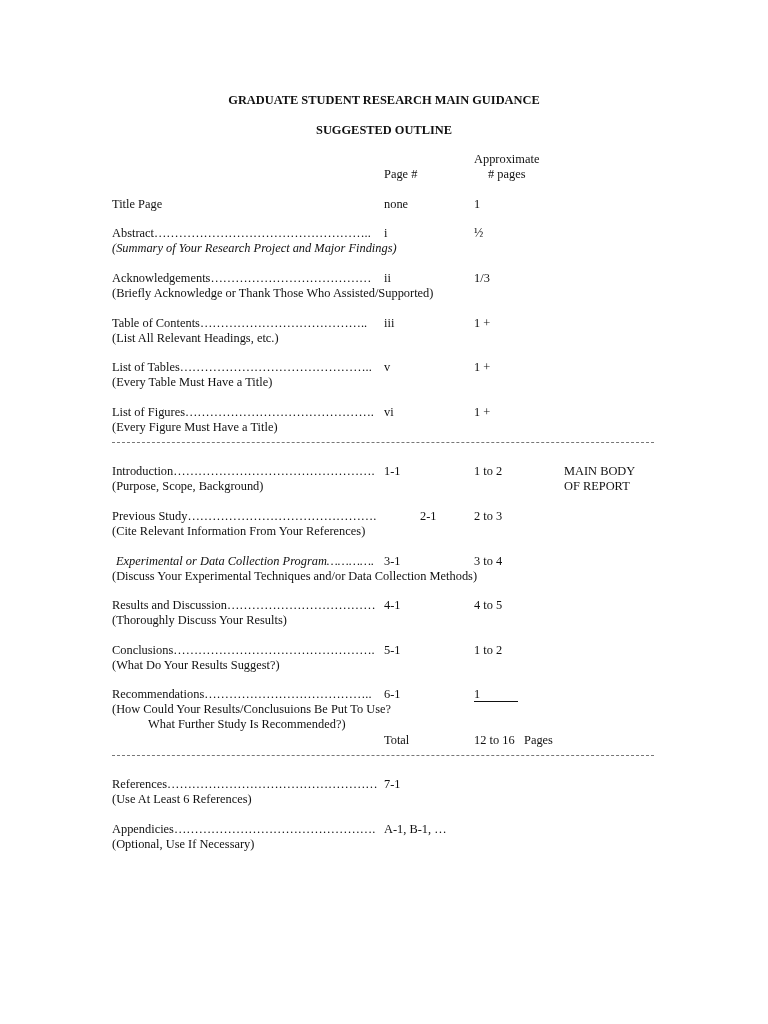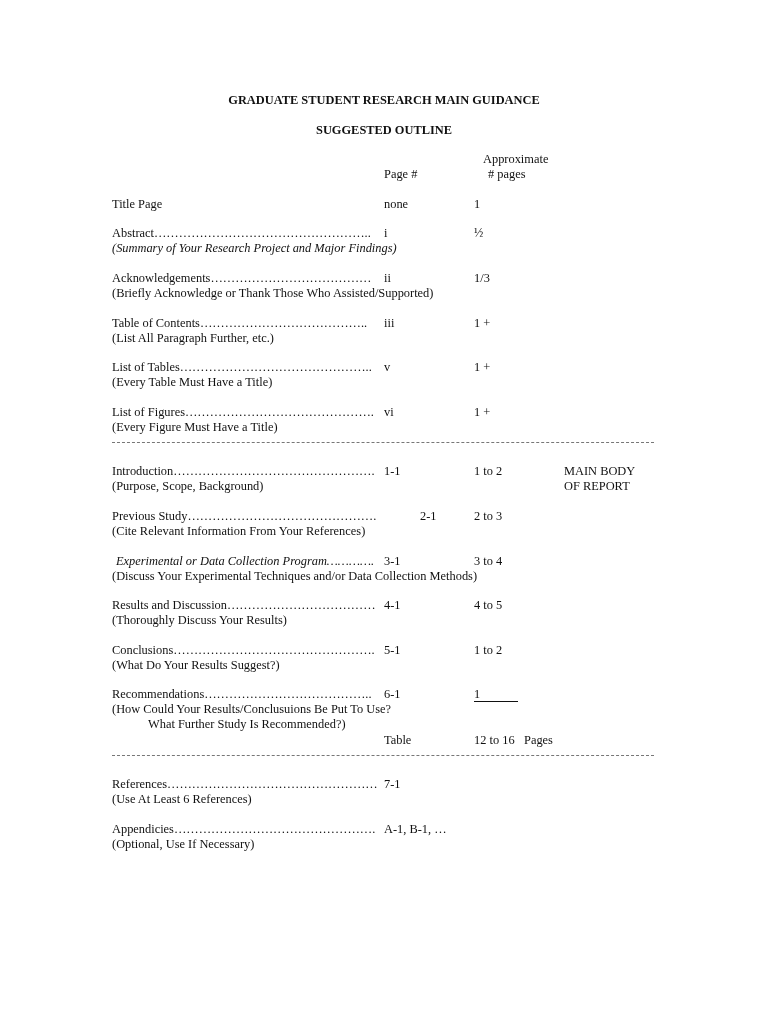--- a/index.html
+++ b/index.html
@@ -38,42 +38,42 @@
       border-bottom: 1px solid #111111;
       line-height: 13px;
     }
   </style>
 </head>
 <body>
 
 <div class="title" style="top:93px;">GRADUATE STUDENT RESEARCH MAIN GUIDANCE</div>
 <div class="title" style="top:123px;">SUGGESTED OUTLINE</div>
 
-<div class="abs" style="left:474px; top:152px;margin-left:9px;">Approximate</div>
+<div class="abs" style="left:474px; top:152px;">Approximate</div>
 <div class="abs" style="left:384px; top:167px;">Page #</div>
 <div class="abs" style="left:488px; top:167px;"># pages</div>
 
 <div class="abs" style="left:112px; top:197px;text-align:center;">Title Page</div>
 <div class="abs" style="left:384px; top:197px;">none</div>
 <div class="abs" style="left:474px; top:197px;">1</div>
 
 <div class="abs" style="left:112px; top:226px;">Abstract……………………………………………..</div>
 <div class="abs" style="left:384px; top:226px;">i</div>
 <div class="abs" style="left:474px; top:226px;">½</div>
 <div class="abs" style="left:112px; top:241px;font-style:italic;">(Summary of Your Research Project and Major Findings)</div>
 
 <div class="abs" style="left:112px; top:271px;">Acknowledgements…………………………………</div>
 <div class="abs" style="left:384px; top:271px;">ii</div>
 <div class="abs" style="left:474px; top:271px;">1/3</div>
 <div class="abs" style="left:112px; top:286px;">(Briefly Acknowledge or Thank Those Who Assisted/Supported)</div>
 
 <div class="abs" style="left:112px; top:316px;">Table of Contents…………………………………..</div>
 <div class="abs" style="left:384px; top:316px;">iii</div>
 <div class="abs" style="left:474px; top:316px;">1 +</div>
-<div class="abs" style="left:112px; top:331px;">(List All Paragraph Further, etc.)</div>
+<div class="abs" style="left:112px; top:331px;">(List All Relevant Headings, etc.)</div>
 
 <div class="abs" style="left:112px; top:360px;">List of Tables………………………………………..</div>
 <div class="abs" style="left:384px; top:360px;">v</div>
 <div class="abs" style="left:474px; top:360px;">1 +</div>
 <div class="abs" style="left:112px; top:375px;">(Every Table Must Have a Title)</div>
 
 <div class="abs" style="left:112px; top:405px;">List of Figures……………………………………….</div>
 <div class="abs" style="left:384px; top:405px;">vi</div>
 <div class="abs" style="left:474px; top:405px;">1 +</div>
 <div class="abs" style="left:112px; top:420px;">(Every Figure Must Have a Title)</div>
@@ -109,21 +109,21 @@
 <div class="abs" style="left:112px; top:658px;">(What Do Your Results Suggest?)</div>
 
 <div class="abs" style="left:112px; top:687px;">Recommendations…………………………………..</div>
 <div class="abs" style="left:384px; top:687px;">6-1</div>
 <div class="abs" style="left:474px; top:687px;">
   <span class="underline-cell">1</span>
 </div>
 <div class="abs" style="left:112px; top:702px;">(How Could Your Results/Conclusuions Be Put To Use?</div>
 <div class="abs" style="left:112px; top:717px;margin-left:36px;">What Further Study Is Recommended?)</div>
 
-<div class="abs" style="left:384px; top:733px;">Table</div>
+<div class="abs" style="left:384px; top:733px;">Total</div>
 <div class="abs" style="left:474px; top:733px;">12 to 16</div>
 <div class="abs" style="left:524px; top:733px;">Pages</div>
 
 <div class="dashes" style="top:755px;"></div>
 
 <div class="abs" style="left:112px; top:777px;">References……………………………………………</div>
 <div class="abs" style="left:384px; top:777px;">7-1</div>
 <div class="abs" style="left:112px; top:792px;">(Use At Least 6 References)</div>
 
 <div class="abs" style="left:112px; top:822px;">Appendicies………………………………………….</div>

